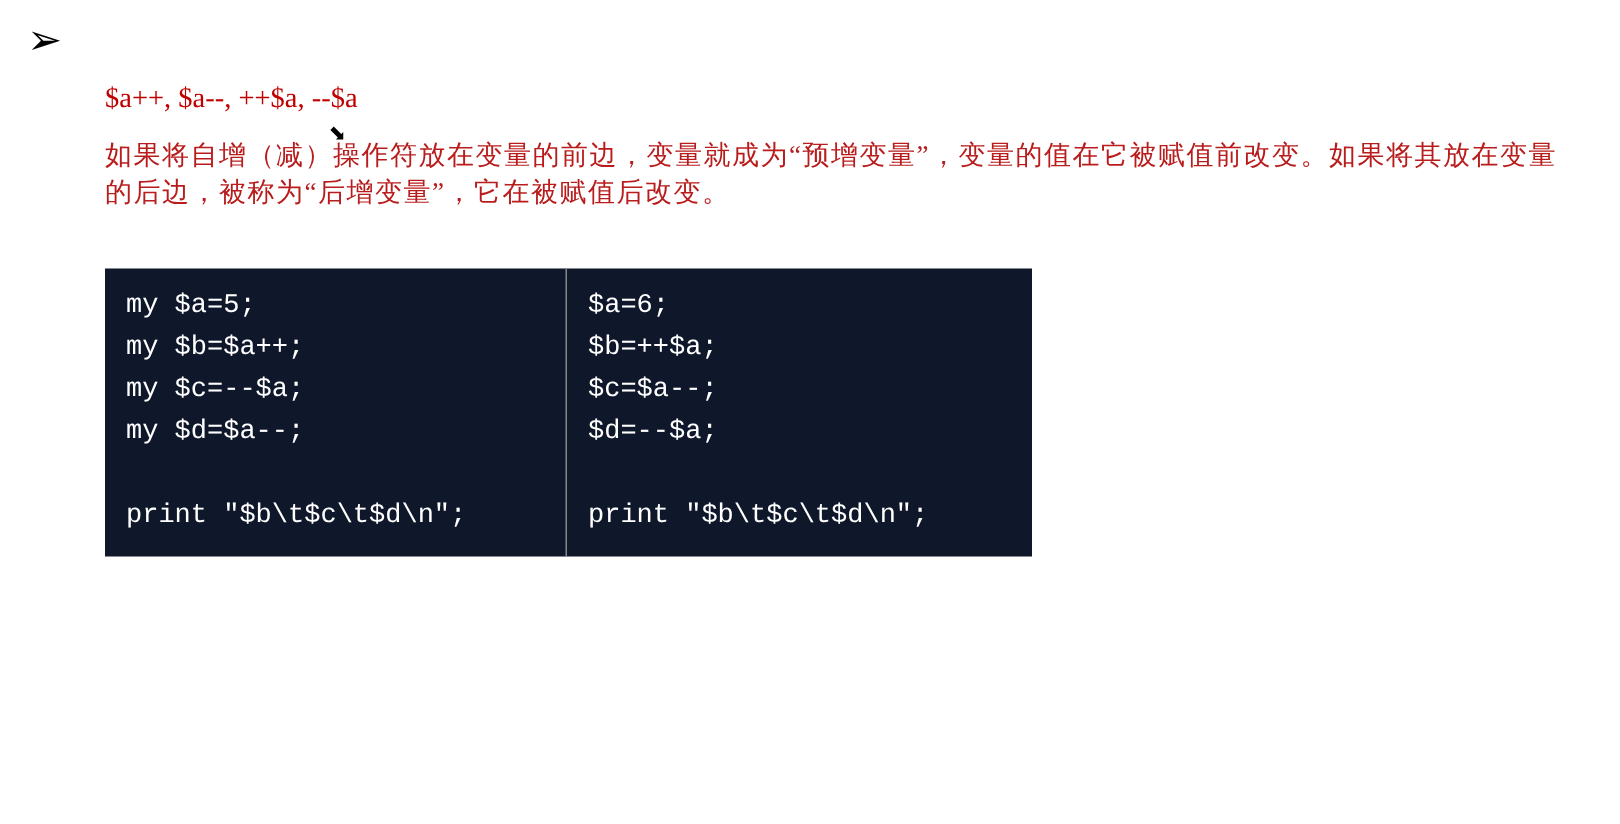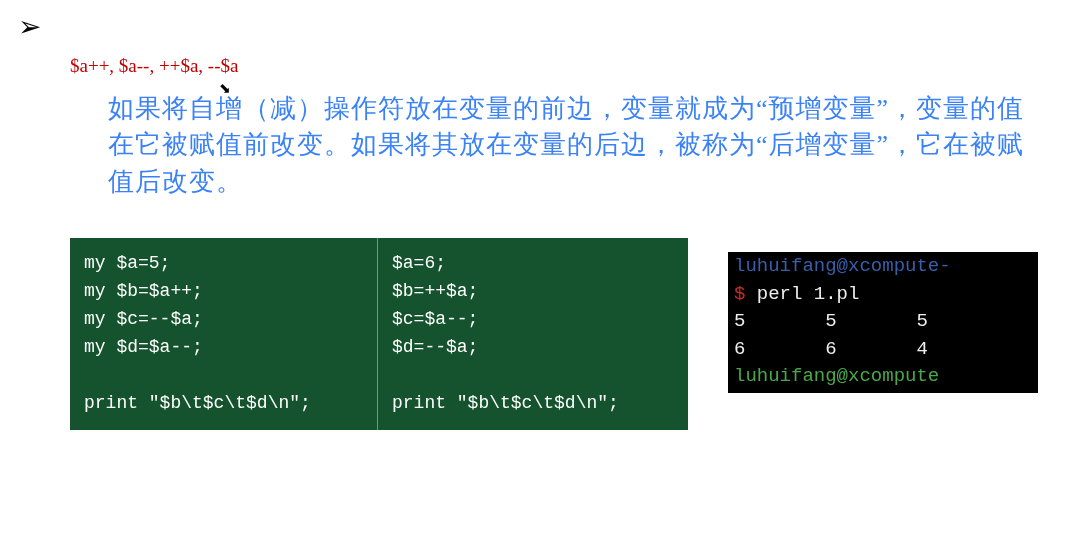--- a/index.html
+++ b/index.html
@@ -28,35 +28,35 @@
       letter-spacing: 2px;
     }
     .operators-line {
       color: #c00000;
       font-size: 19px;
       margin-left: 70px;
       margin-bottom: 14px;
       font-family: "SimSun", serif;
     }
     .description {
-      font-size: 26px;
-      color: #3b82f6;
-      margin-left: 108px;
+      font-size: 18px;
+      color: #b91c1c;
+      margin-left: 70px;
       margin-right: 30px;
       line-height: 1.4;
       letter-spacing: 1px;
       margin-bottom: 38px;
     }
     .panels-row {
       display: flex;
       margin-left: 70px;
       align-items: flex-start;
     }
     .code-panel {
-      background: #14532d;
+      background: #0f172a;
       color: #ffffff;
       font-family: "Consolas", "Courier New", monospace;
       font-size: 18px;
       padding: 12px 14px;
       line-height: 1.55;
       white-space: pre;
       border-right: 1px solid #888;
     }
     .code-panel-1 { width: 308px; }
     .code-panel-2 { width: 310px; border-right: none; }
@@ -104,18 +104,13 @@
 my $c=--$a;
 my $d=$a--;
 
 print "$b\t$c\t$d\n";</div>
   <div class="code-panel code-panel-2">$a=6;
 $b=++$a;
 $c=$a--;
 $d=--$a;
 
 print "$b\t$c\t$d\n";</div>
-  <div class="output-panel"><span class="out-blue">luhuifang@xcompute-</span>
-<span class="out-red">$</span><span class="out-white"> perl 1.pl</span>
-<span class="out-white">5       5       5</span>
-<span class="out-white">6       6       4</span>
-<span class="out-green">luhuifang@xcompute</span></div>
 </div>
 
 </body></html>

